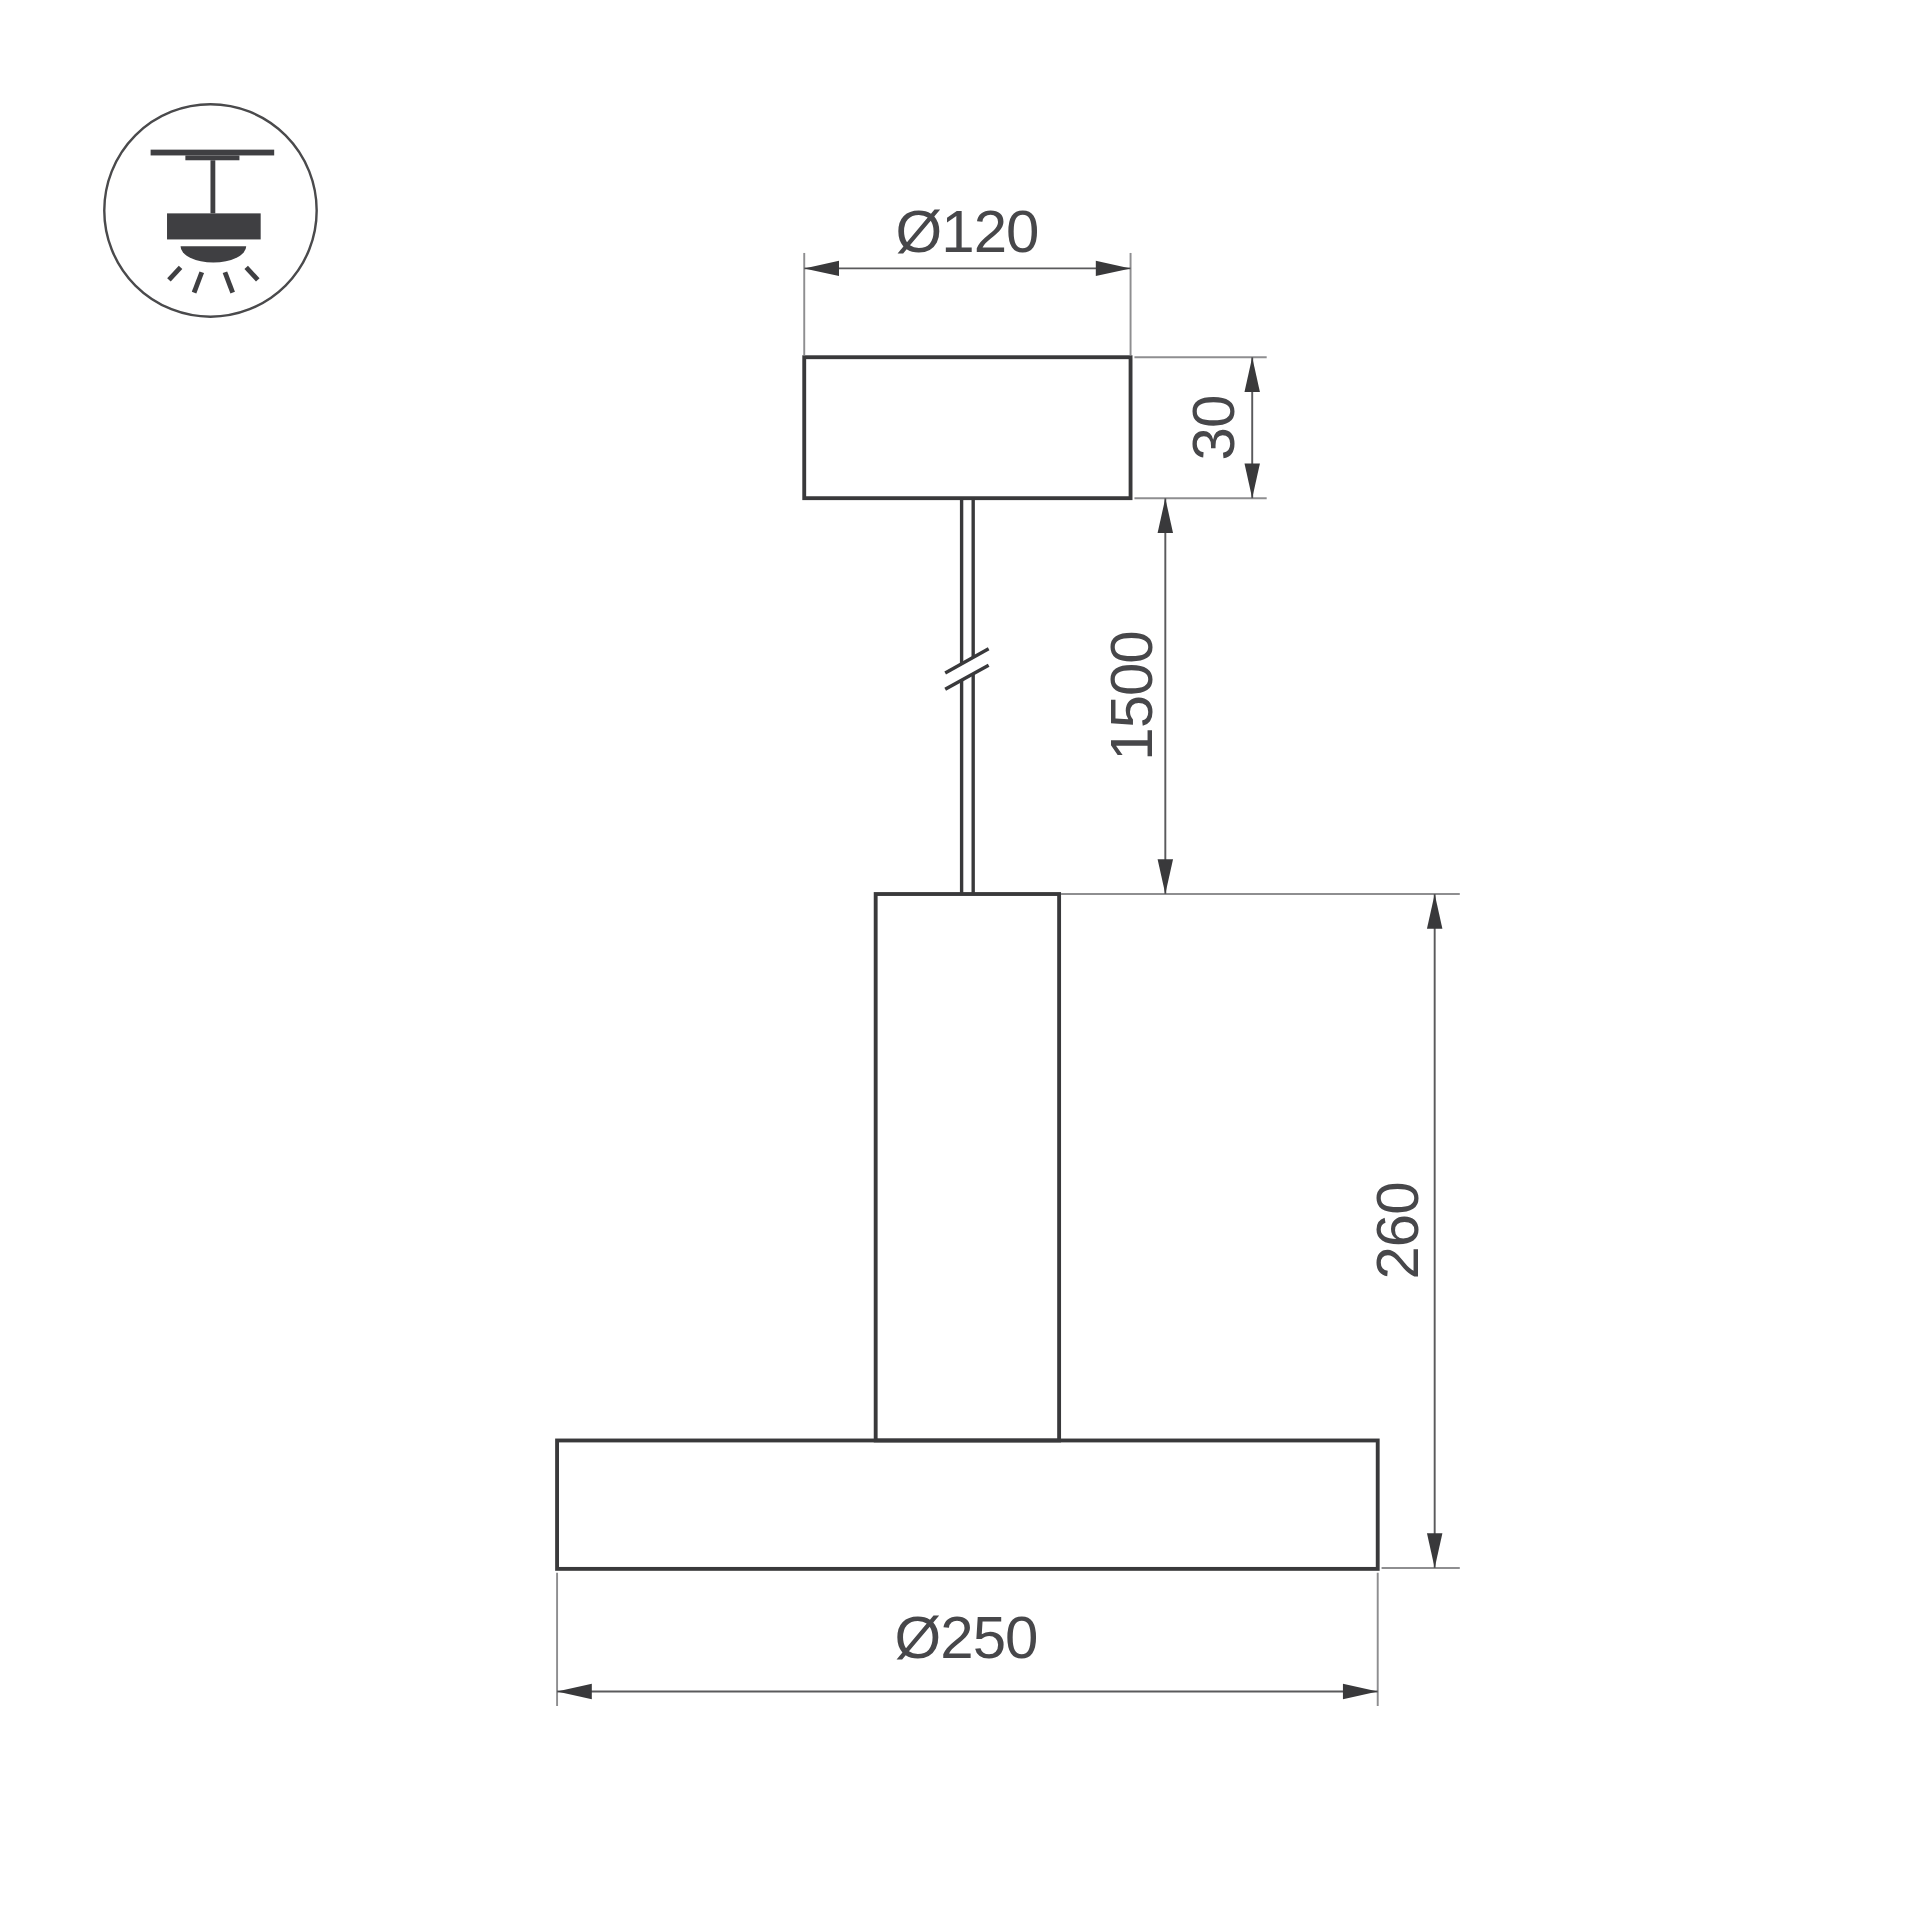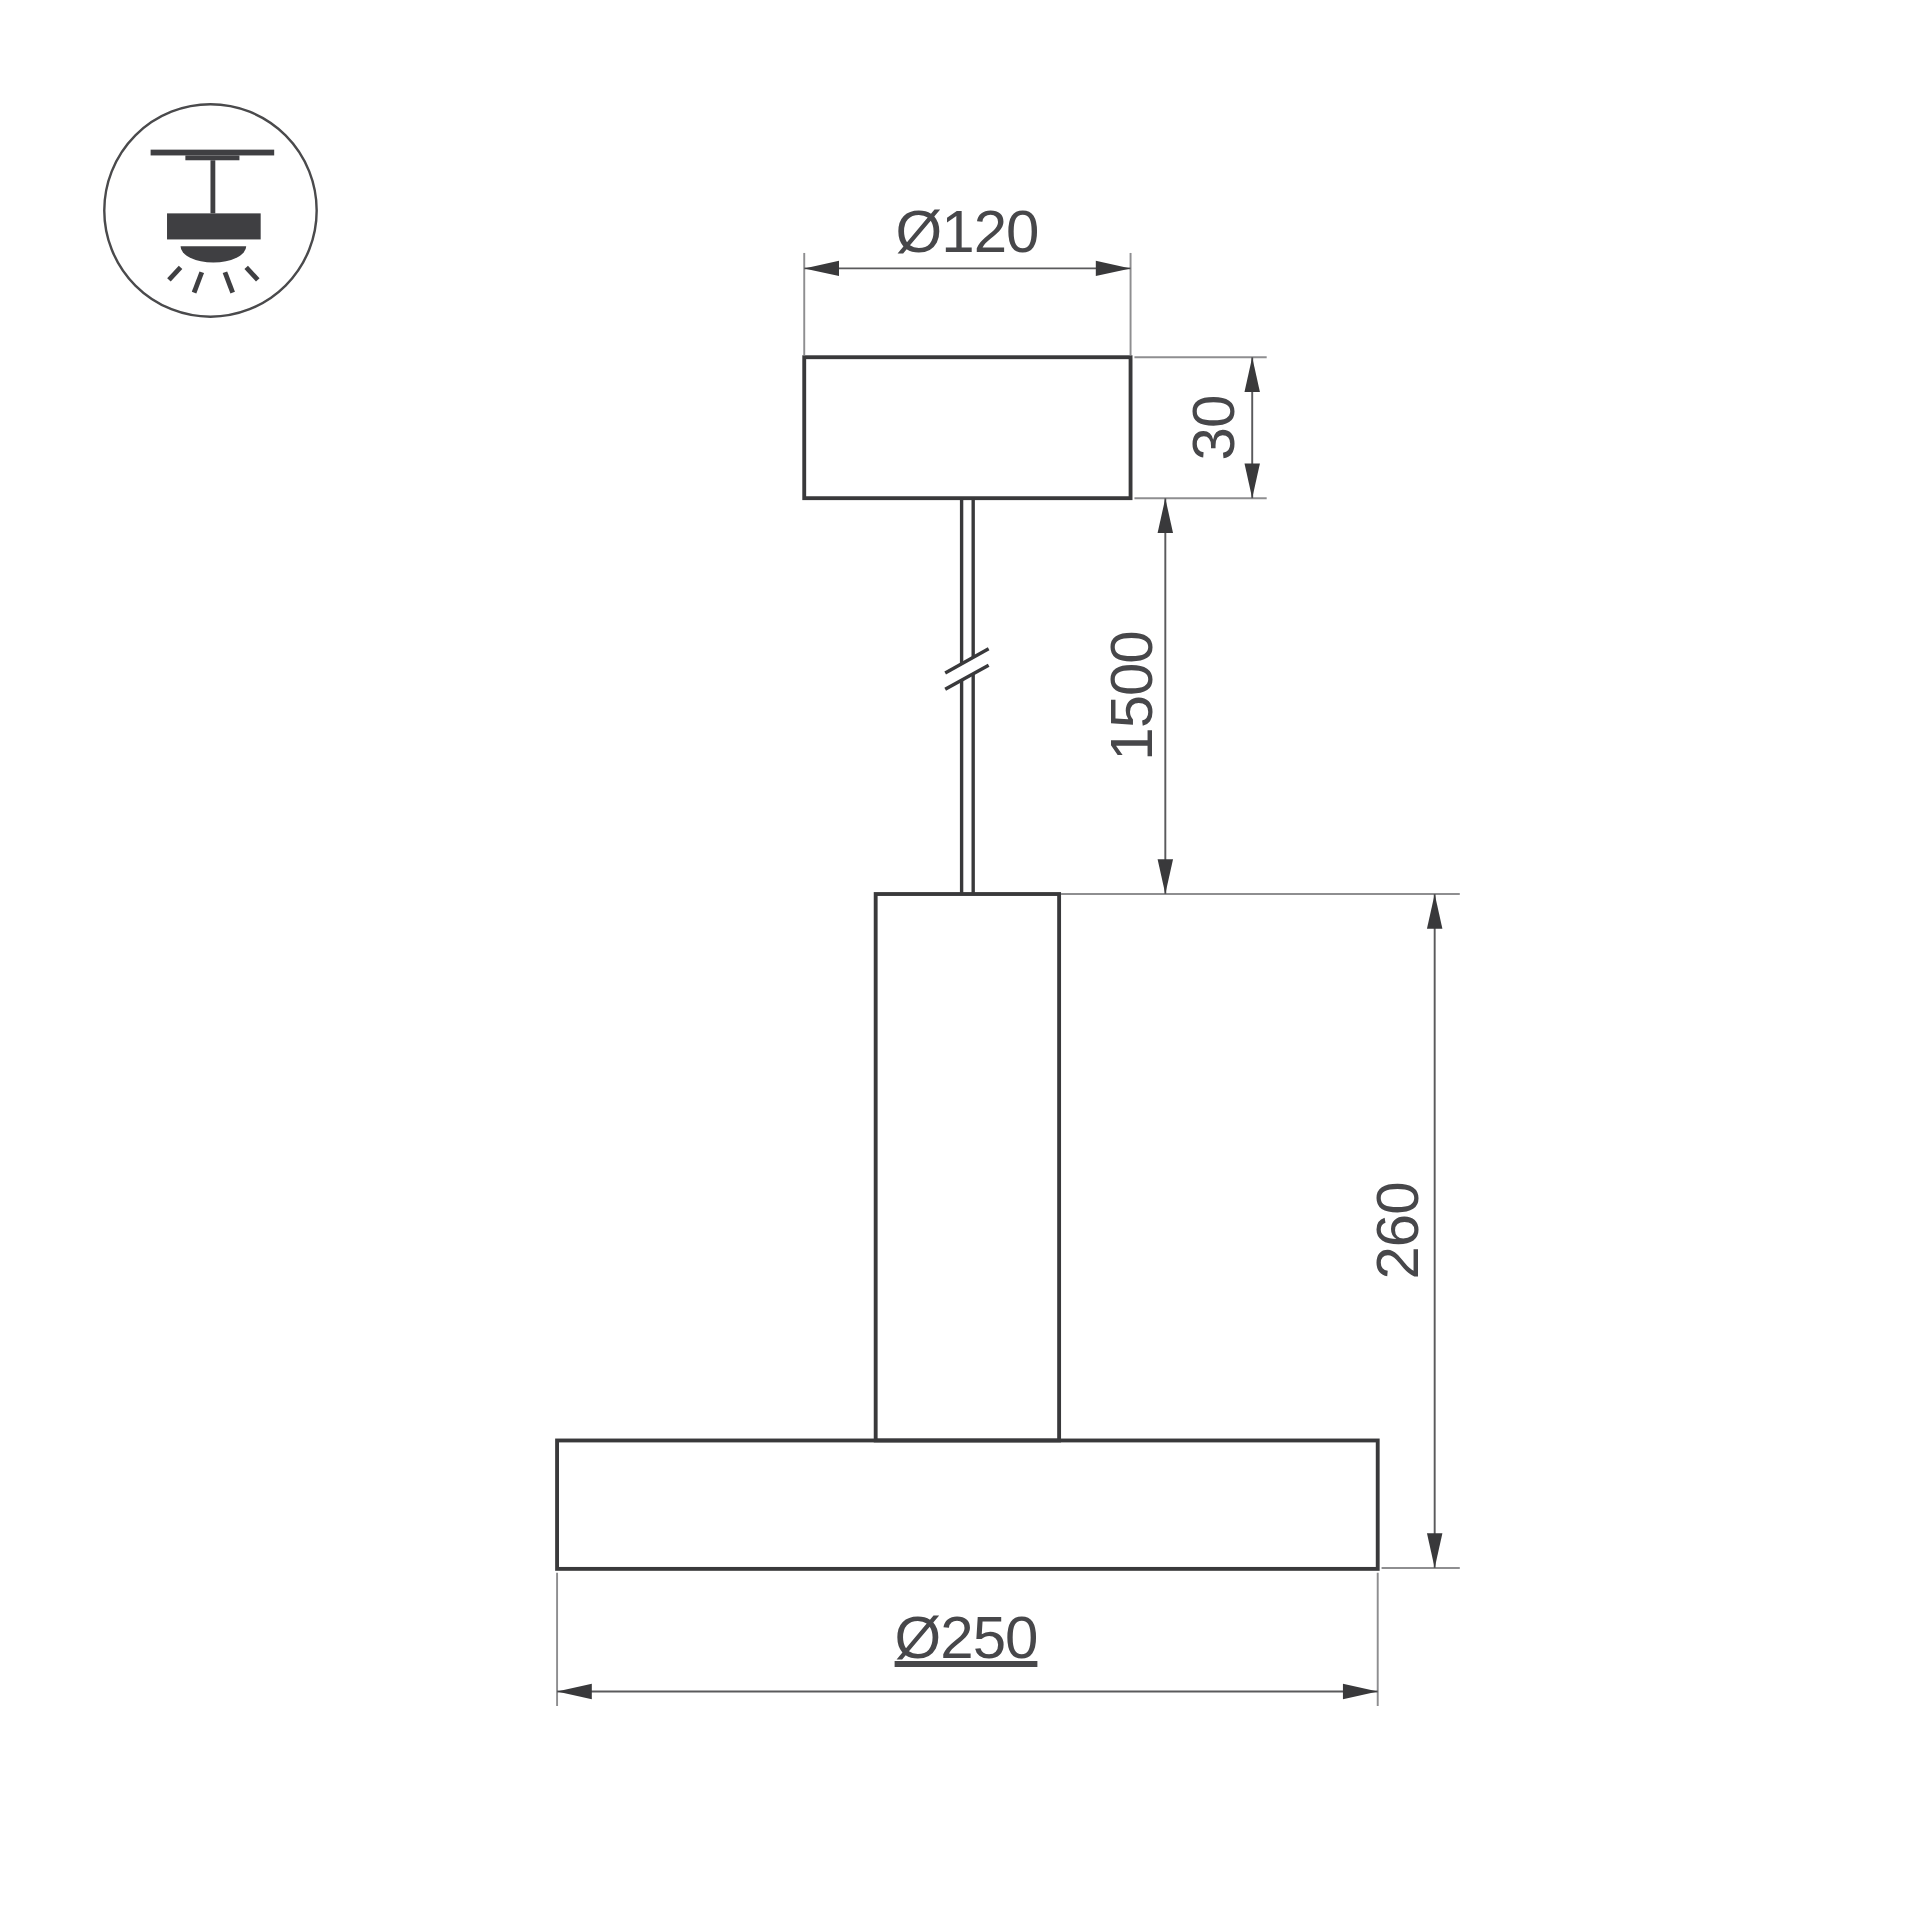--- a/index.html
+++ b/index.html
@@ -107,16 +107,16 @@
   </svg>
 
   <div class="dim-label" style="left:967px;top:232px;">Ø120</div>
 
   <div class="dim-label vertical" style="left:1214px;top:428px;">30</div>
 
   <div class="dim-label vertical" style="left:1132px;top:696px;">1500</div>
 
   <div class="dim-label vertical" style="left:1398px;top:1231px;">260</div>
 
-  <div class="dim-label" style="left:966px;top:1638px;text-decoration:underline;">Ø250</div>
+  <div class="dim-label" style="left:966px;top:1638px;">Ø250</div>
 
 </div>
 
 
 </body></html>

